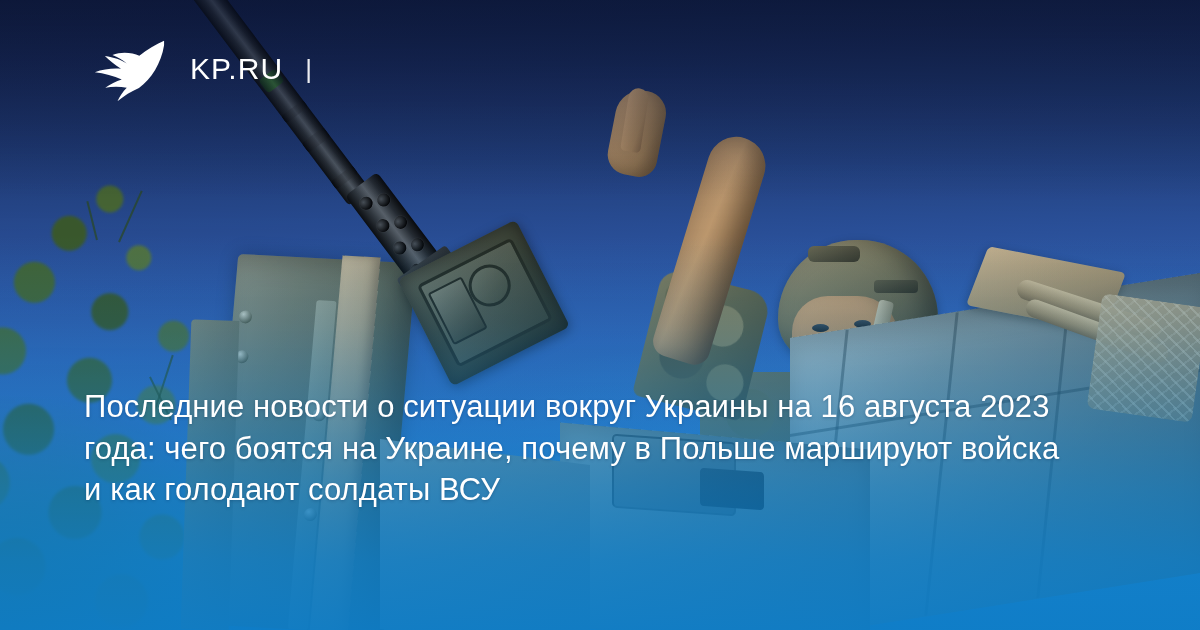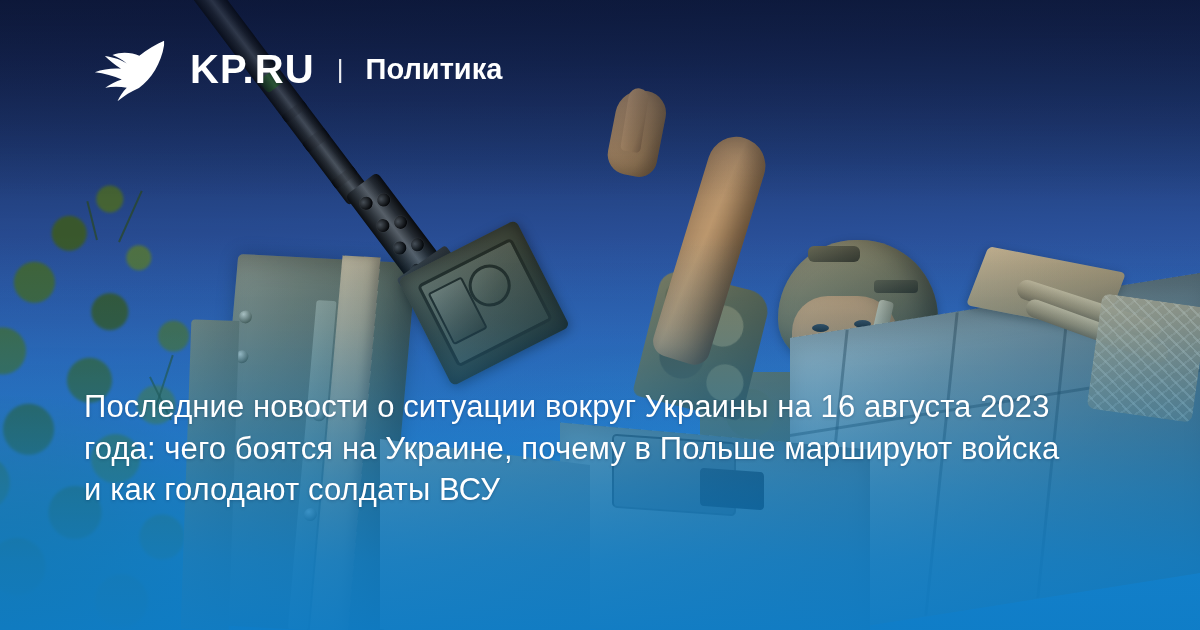--- a/index.html
+++ b/index.html
@@ -388,23 +388,23 @@
     position: absolute;
     left: 94px; top: 36px;
     display: flex;
     align-items: center;
     gap: 0;
     z-index: 40;
   }
   .logo-bird { width: 72px; height: 66px; display: block; flex: none; }
   .brand {
     color: #ffffff;
-    font-size: 40px;
+    font-size: 30px;
     letter-spacing: 1.1px;
-    font-weight: 700;
+    font-weight: 400;
     margin-left: 24px;
     white-space: nowrap;
   }
   .sep {
     color: #ffffff;
     font-size: 26px;
     font-weight: 300;
     margin: 0 22px;
     opacity: .92;
   }
@@ -517,18 +517,17 @@
 
   <div class="top-darken"></div>
   <div class="blue-wash"></div>
 
   <div class="header">
     <svg class="logo-bird" viewBox="0 0 100 92" aria-hidden="true">
       <path fill="#ffffff" d="M97.5 6.5 C86 11.5 74 18.5 63 27.5 C57.5 25 50 23.5 42.5 23.5 C37 23.5 31 24.5 25.5 26.5 C33 29.5 40 33.5 45.5 38.5 C38 33.5 27 29.5 15 28 C21 34 29 40.5 37.5 45.5 C26 44.5 12.5 46 1 50.5 C14 52 27.5 55.5 38.5 60.5 C30.5 63 22.5 67 15.5 72 C25 70.5 36 70.5 45.5 72 C40 77.5 35.5 84 32.5 91 C41.5 83.5 52 77 62.5 72.5 C71 66 79 57.5 85 47.5 C91 37.5 95.5 25.5 97.5 13 Z"></path>
     </svg>
     <span class="brand">KP.RU</span>
     <span class="sep">|</span>
-    <span class="rubric">Политика</span>
   </div>
 
   <div class="headline">Последние новости о ситуации вокруг Украины на 16 августа 2023 года: чего боятся на Украине, почему в Польше маршируют войска и как голодают солдаты ВСУ</div>
 
 </div>
 
 </body></html>

